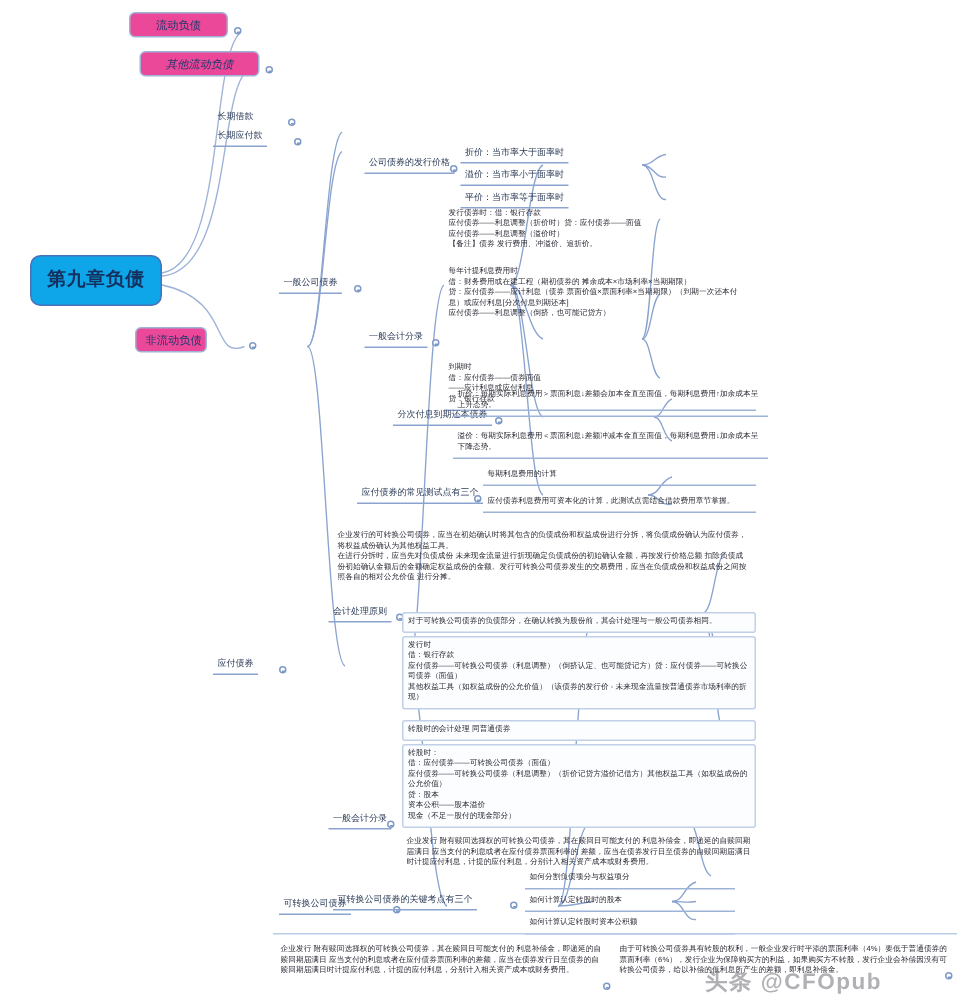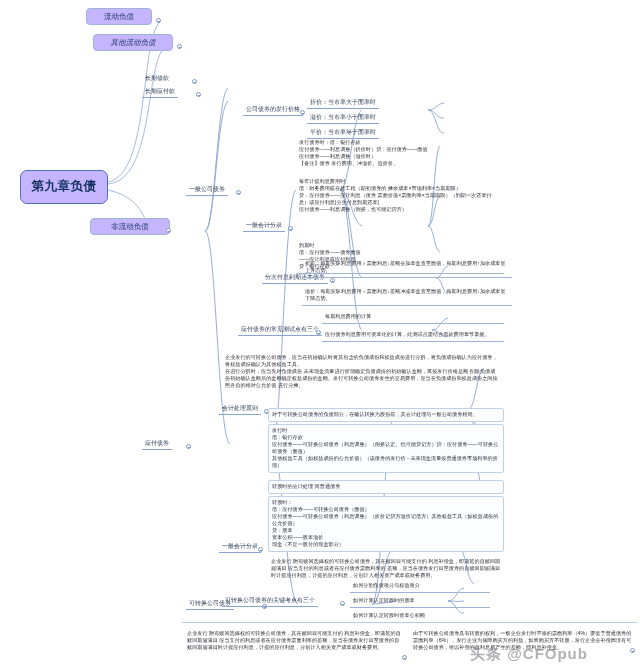--- a/index.html
+++ b/index.html
@@ -23,33 +23,33 @@
     pointer-events: none;
   }
   .node {
     position: absolute;
     color: #1a1a2e;
     line-height: 1.25;
     white-space: pre-line;
   }
   
   .root {
-    background: #c4b5fd;
+    background: #0ea5e9;
     border: 1.6px solid #4a72b8;
     border-radius: 7px;
     padding: 8px 10px;
     font-size: 12.5px;
     font-weight: bold;
     color: #14305e;
     text-align: center;
     letter-spacing: 0.5px;
   }
   
   .boxed {
-    background: #c4b5fd;
+    background: #ec4899;
     border: 1px solid #9db3d8;
     border-radius: 4px;
     padding: 3px 6px;
     font-size: 7.5px;
     color: #21386b;
     text-align: center;
     white-space: nowrap;
   }
   
   .lbl {
@@ -166,21 +166,21 @@
   </svg>
 
   <div class="node root" style="left:20px; top:170px; width:88px;">第九章负债</div>
 
   <div class="node boxed" style="left:86px; top:8px; width:66px;">流动负债</div>
   <div class="handle" style="left:156px; top:18px;"></div>
 
   <div class="node boxed" style="left:93px; top:34px; width:80px;font-style:italic;">其他流动负债</div>
   <div class="handle" style="left:177px; top:44px;"></div>
 
-  <div class="node boxed" style="left:90px; top:218px; width:80px;">非流动负债</div>
+  <div class="node boxed" style="left:90px; top:218px; width:48px;">非流动负债</div>
   <div class="handle" style="left:166px; top:228px;"></div>
 
   <div class="node lbl plain" style="left:142px; top:74px;">长期借款</div>
   <div class="handle" style="left:192px; top:79px;"></div>
 
   <div class="node lbl" style="left:142px; top:87px;">长期应付款</div>
   <div class="handle" style="left:196px; top:92px;"></div>
 
   <div class="node lbl" style="left:142px; top:439px;">应付债券</div>
   <div class="handle" style="left:186px; top:444px;"></div>

